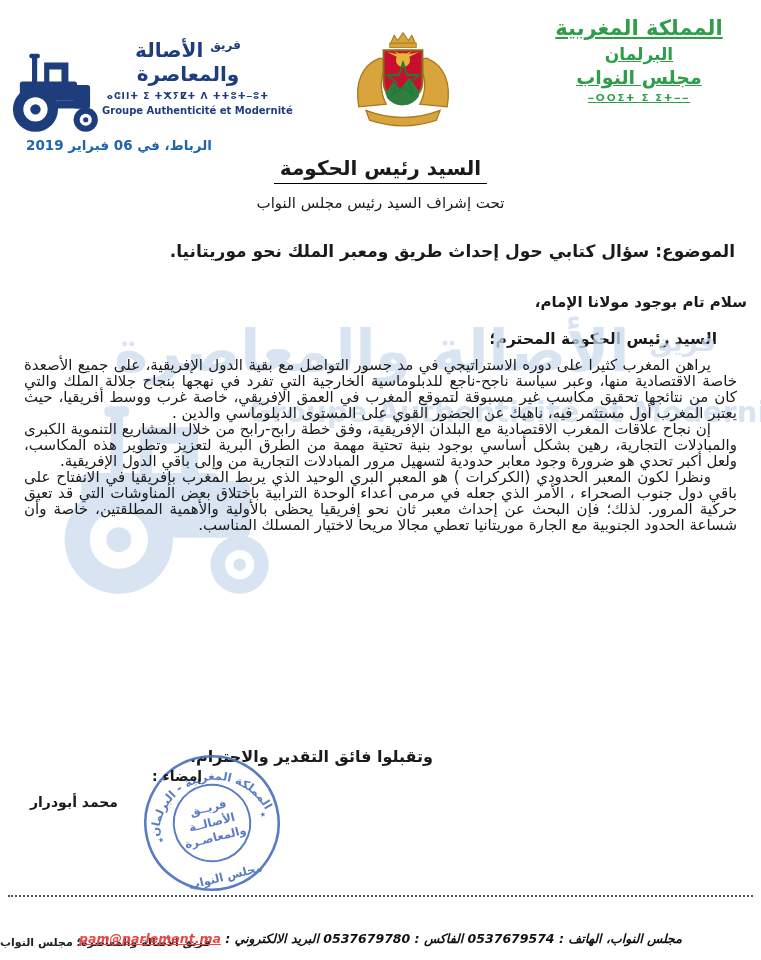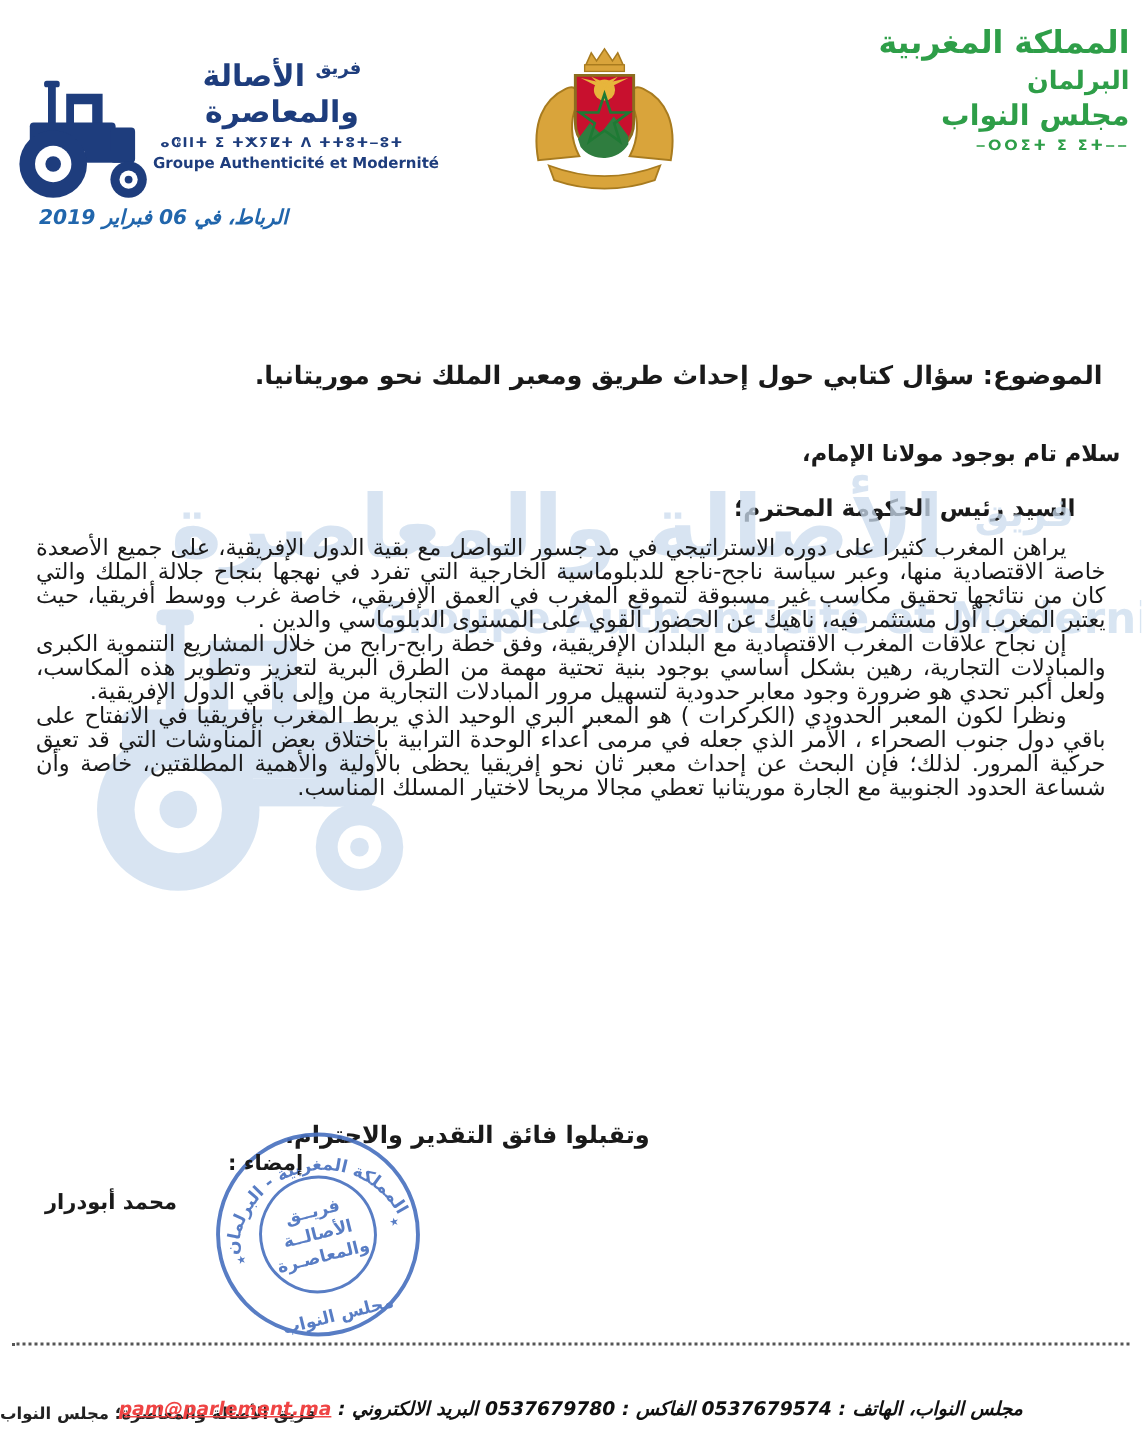--- a/index.html
+++ b/index.html
@@ -7,27 +7,27 @@
         font-family:"DejaVu Sans",sans-serif;color:#1a1a1a;}
   
   .logo-left{position:absolute;left:6px;top:26px;width:262px;height:116px;}
   .tractor-box{position:absolute;left:0;top:20px;width:104px;height:92px;color:#1e3d7d;}
   .logo-text{position:absolute;left:96px;top:12px;width:172px;text-align:center;color:#1e3d7d;direction:rtl;}
   .logo-ar{font-size:20px;font-weight:bold;line-height:1.2;}
   .logo-ar .fariq{font-size:12px;vertical-align:super;font-weight:bold;}
   .logo-tif{font-size:9px;font-weight:bold;letter-spacing:1px;margin-top:5px;direction:ltr;}
   .logo-fr{font-size:10px;font-weight:bold;margin-top:3px;white-space:nowrap;direction:ltr;}
   .coa-box{position:absolute;left:350px;top:18px;width:106px;height:114px;}
-  .hdr-right{position:absolute;right:8px;top:16px;width:228px;text-align:right;color:#2e9e48;direction:rtl;}
+  .hdr-right{position:absolute;right:8px;top:16px;width:228px;text-align:center;color:#2e9e48;direction:rtl;text-decoration:underline;}
   .hr1{font-size:21px;font-weight:bold;}
   .hr2{font-size:17px;font-weight:bold;margin-top:4px;}
   .hr3{font-size:19px;font-weight:bold;margin-top:2px;}
   .hr-tif{font-size:9.5px;font-weight:bold;letter-spacing:2px;margin-top:4px;direction:ltr;}
   .date-line{position:absolute;left:26px;top:137px;direction:rtl;color:#2166ac;
-             font-size:13.5px;font-weight:bold;font-style:italic;}
+             font-size:13.5px;font-weight:bold;}
   
   .title-block{position:absolute;left:0;right:0;top:156px;text-align:center;direction:rtl;}
   .title-main{display:inline-block;font-size:20px;font-weight:bold;border-bottom:1.5px solid #000;
               padding:0 6px 3px 6px;}
   .title-sub{font-size:15px;margin-top:10px;}
   .subject{position:absolute;left:26px;right:26px;top:241px;direction:rtl;text-align:right;
            font-size:17px;font-weight:bold;}
   .salutation{position:absolute;right:14px;top:293px;direction:rtl;font-size:15px;font-weight:600;}
   .addressee{position:absolute;right:44px;top:330px;direction:rtl;font-size:15.5px;font-weight:bold;}
   
@@ -115,20 +115,24 @@
 
   <div class="hdr-right">
     <div class="hr1">المملكة المغربية</div>
     <div class="hr2">البرلمان</div>
     <div class="hr3">مجلس النواب</div>
     <div class="hr-tif">ⵧⵔⵔⵉⵜ ⵉ ⵉⵜⵧⵧ</div>
   </div>
 
   <div class="date-line">الرباط، في 06 فبراير 2019</div>
 
+  <div class="title-block">
+    <div class="title-main">السيد رئيس الحكومة</div>
+    <div class="title-sub">تحت إشراف السيد رئيس مجلس النواب</div>
+  </div>
 
   <div class="subject">الموضوع: سؤال كتابي حول إحداث طريق ومعبر الملك نحو موريتانيا.</div>
   <div class="salutation">سلام تام بوجود مولانا الإمام،</div>
   <div class="addressee">السيد رئيس الحكومة المحترم؛</div>
 
   <div class="watermark">
     <svg class="wm-tractor" viewBox="0 0 120 100">
       <use href="#tractor-shape"></use>
     </svg>
     <div class="wm-text">

